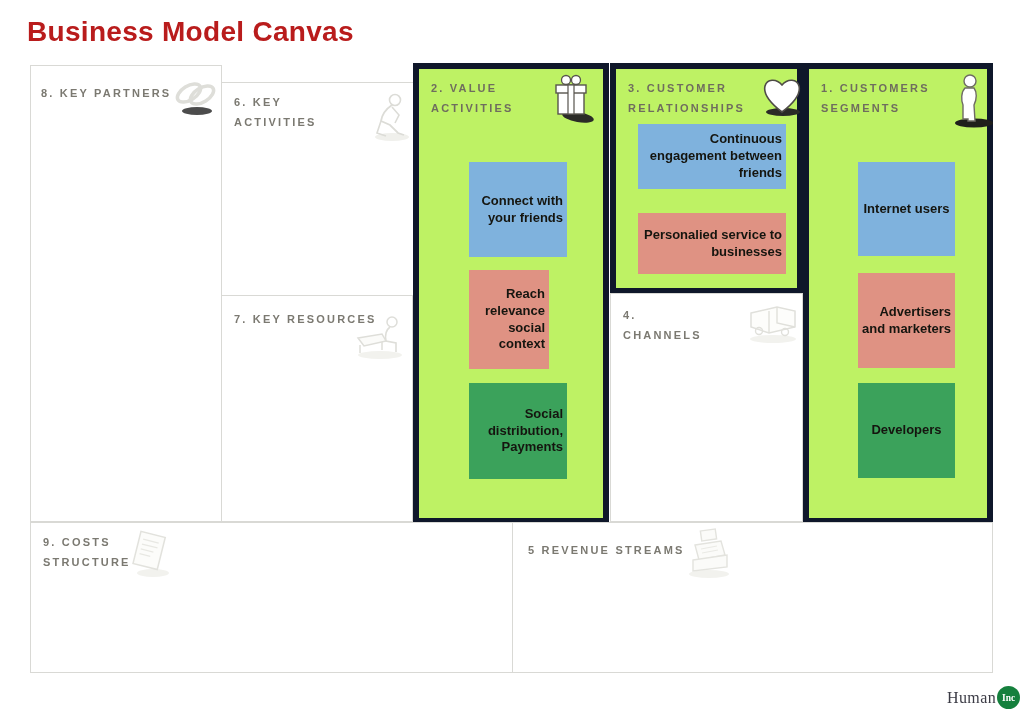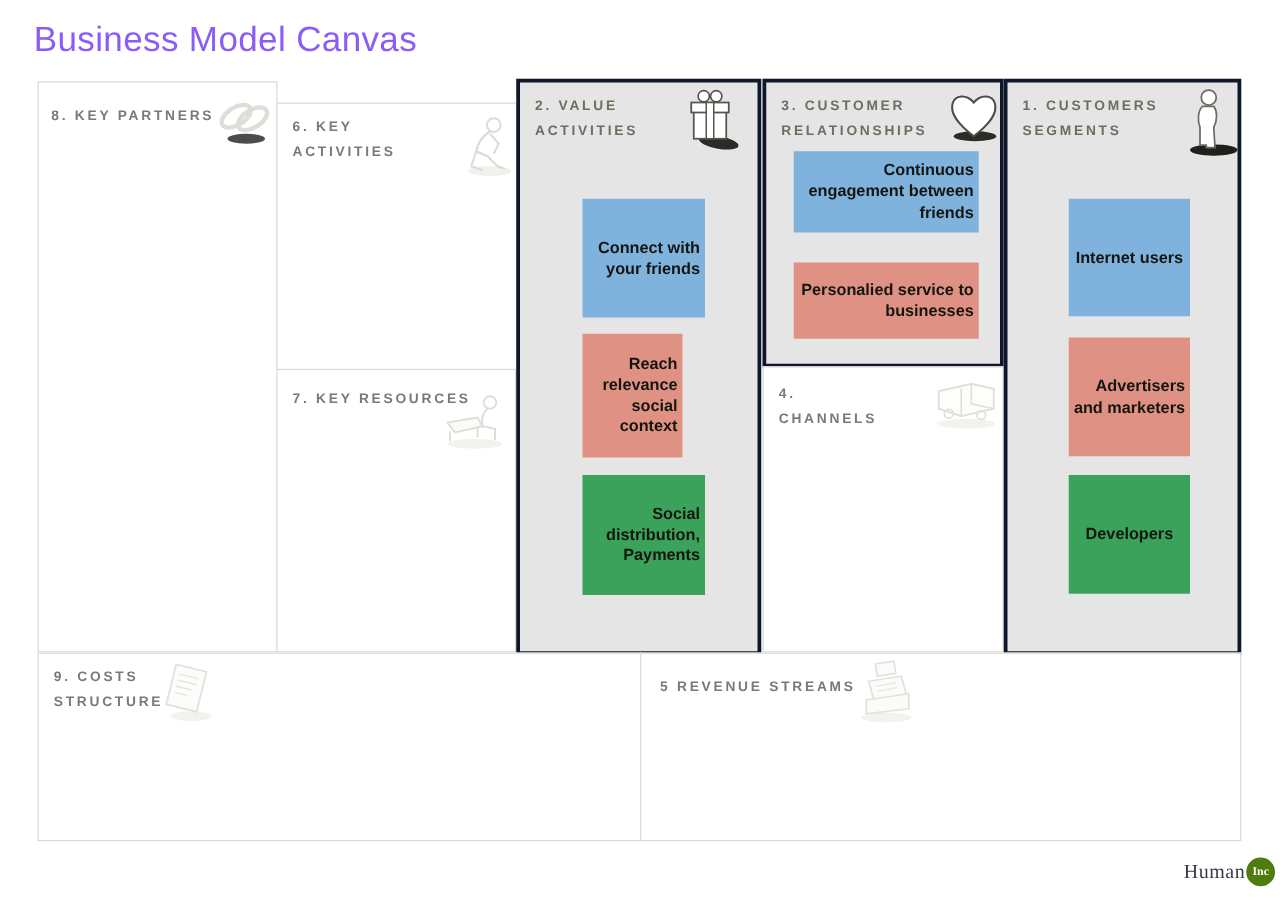--- a/index.html
+++ b/index.html
@@ -1,33 +1,33 @@
 <!DOCTYPE html>
 <html><head>
 <meta charset="utf-8">
 <style>
   html,body{margin:0;padding:0}
   body{
     width:1024px;height:724px;position:relative;background:#ffffff;
     font-family:"Liberation Sans","DejaVu Sans",sans-serif;overflow:hidden;
   }
   .page-title{
-    position:absolute;left:27px;top:16px;font-size:28px;color:#8b5cf6;
-    letter-spacing:.3px;font-weight:400;
+    position:absolute;left:27px;top:16px;font-size:28px;color:#b91c1c;
+    letter-spacing:.3px;font-weight:700;
   }
   
   .sec{position:absolute;background:#ffffff;border:1px solid #d9d9d5;box-sizing:border-box}
   .sec-partners {left:30px; top:65px; width:192px;height:457px}
   .sec-activities{left:221px;top:82px; width:218px;height:231px}
   .sec-resources {left:221px;top:295px;width:192px;height:227px}
   .sec-channels {left:610px;top:293px;width:193px;height:229px}
   .sec-costs    {left:30px; top:522px;width:483px;height:151px}
   .sec-revenue  {left:512px;top:522px;width:481px;height:151px}
   
-  .panel{position:absolute;background:#e5e5e5;border:3px solid #0f172a;box-sizing:border-box}
+  .panel{position:absolute;background:#bef264;border:6px solid #0f172a;box-sizing:border-box}
   .panel-valueprop{left:413px;top:63px;width:196px;height:461px}
   .panel-custrel  {left:610px;top:63px;width:193px;height:231px}
   .panel-custseg  {left:803px;top:63px;width:190px;height:461px}
   
   .sec-title{
     position:absolute;top:10px;left:12px;font-size:11px;font-weight:bold;
     letter-spacing:2.2px;color:#7b7971;line-height:1.8;
   }
   .panel .sec-title{color:#6f6d5e}
   .t-partners{top:18px;left:10px}
@@ -52,21 +52,21 @@
   .cr-c1{left:22px;top:144px;width:148px;height:61px}
   
   .cs-c0{left:49px;top:93px; width:97px;height:94px}
   .cs-c1{left:49px;top:204px;width:97px;height:95px}
   .cs-c2{left:49px;top:314px;width:97px;height:95px}
   .icon{position:absolute}
   
   .logo{position:absolute;left:947px;top:686px;display:flex;align-items:center;gap:1px}
   .logo-text{font-family:"Liberation Serif","DejaVu Serif",serif;font-weight:normal;
     font-size:16px;color:#3b3b45;letter-spacing:.4px}
-  .logo-badge{width:23px;height:23px;border-radius:50%;background:#4d7c0f;color:#fff;
+  .logo-badge{width:23px;height:23px;border-radius:50%;background:#15803d;color:#fff;
     font-size:9.5px;font-weight:bold;display:flex;align-items:center;justify-content:center;
     font-family:"Liberation Serif","DejaVu Serif",serif}
 </style>
 </head>
 <body>
 
 <div class="page-title">Business Model Canvas</div>
 
 <div class="sec sec-partners">
   <div class="sec-title t-partners">8. KEY PARTNERS</div>

